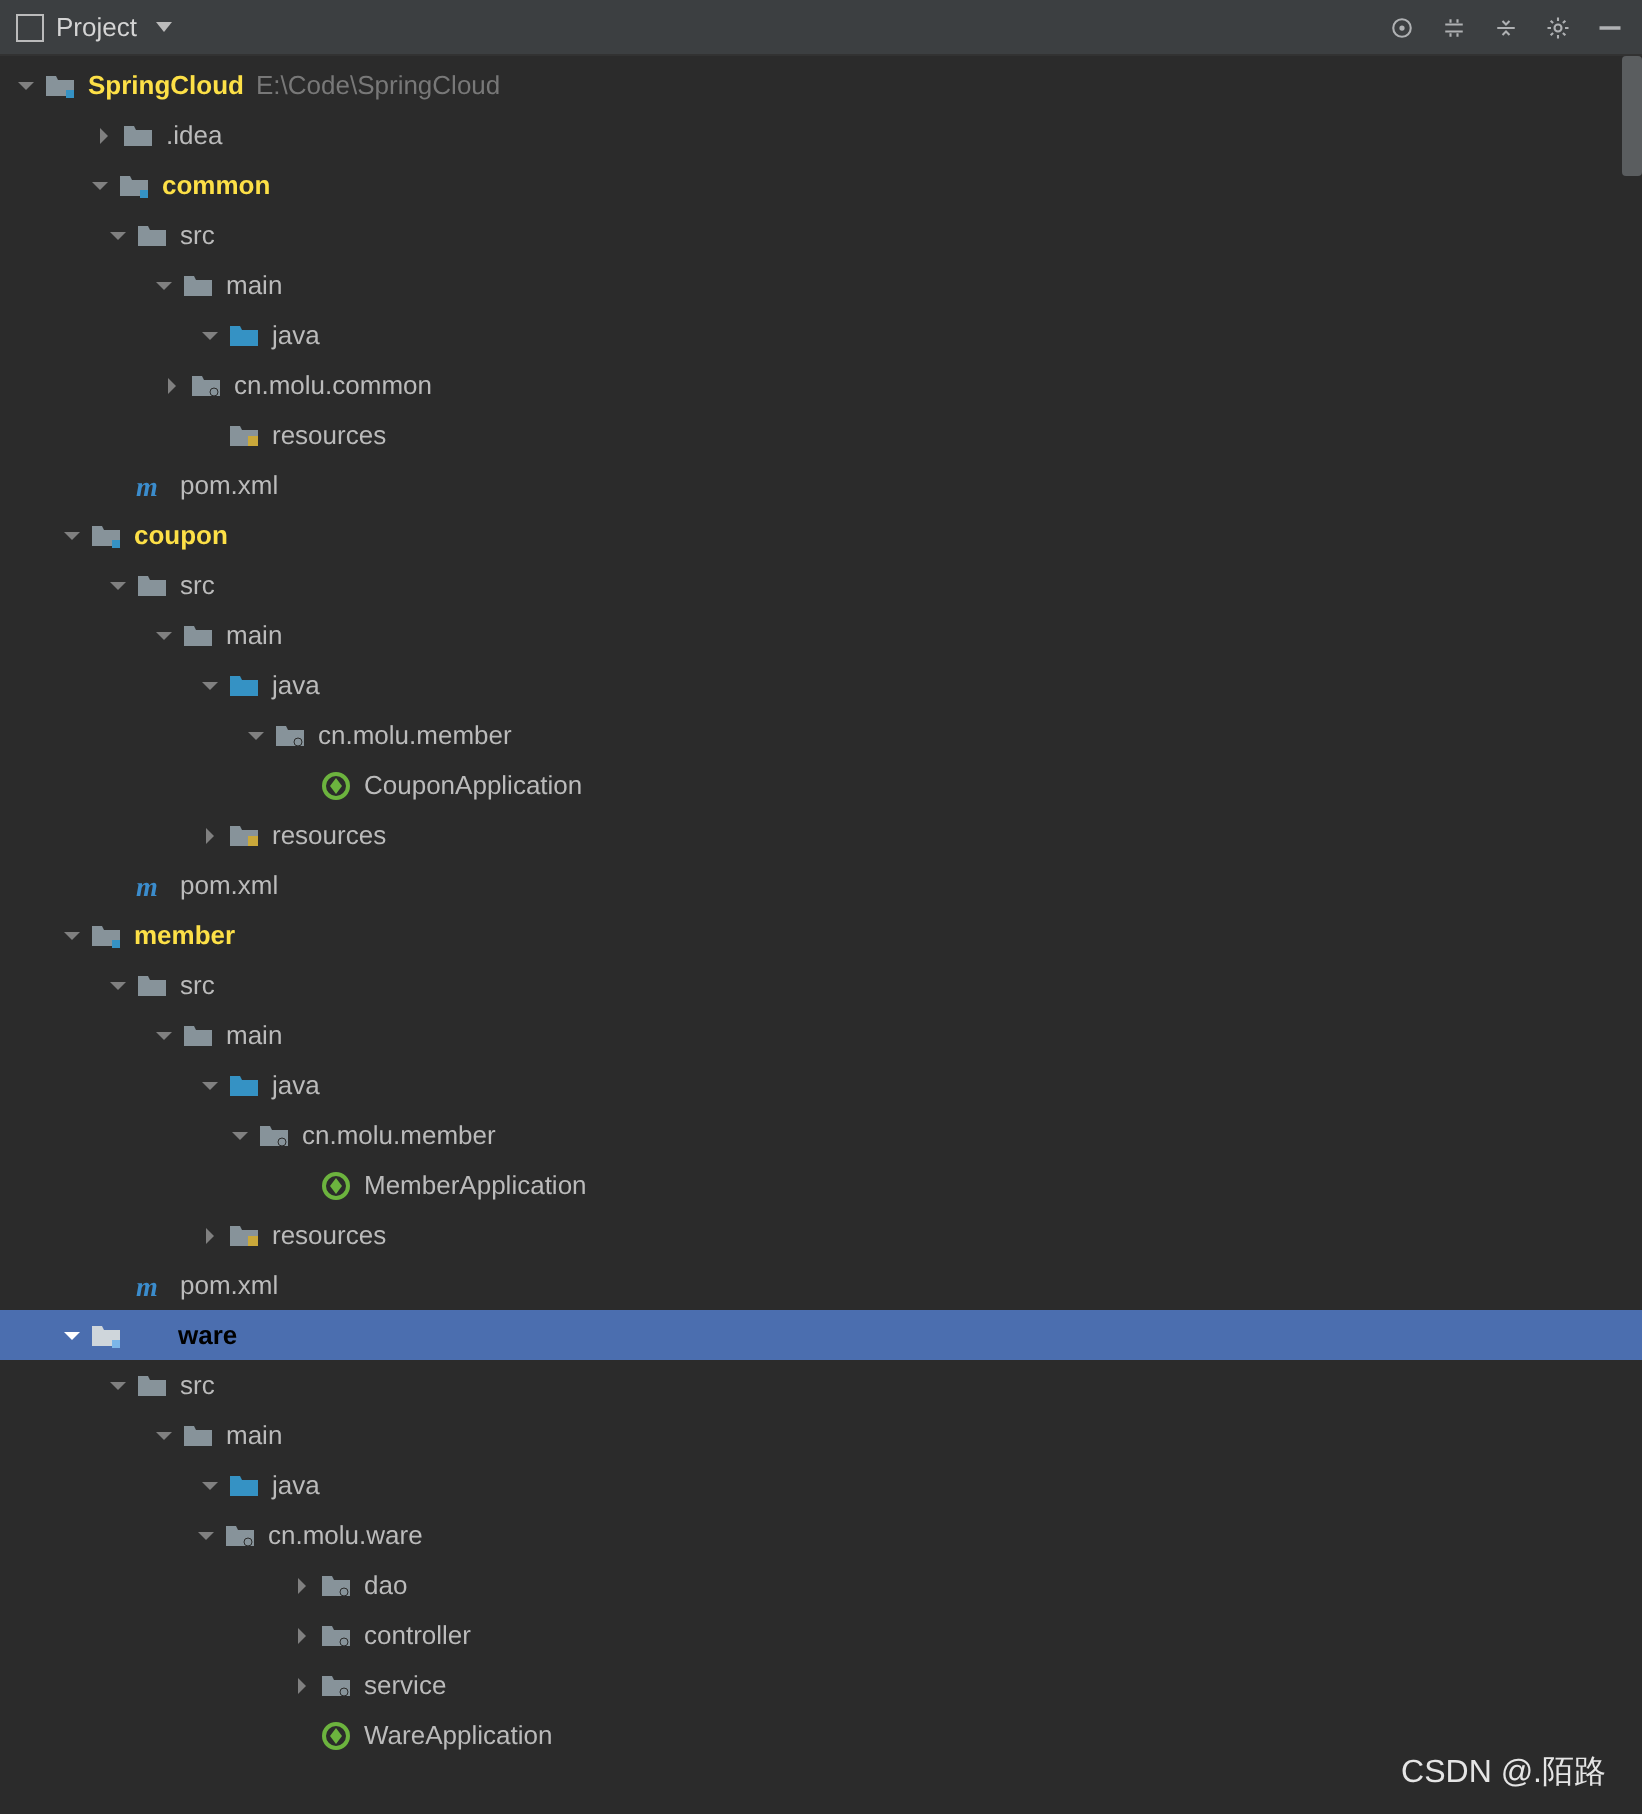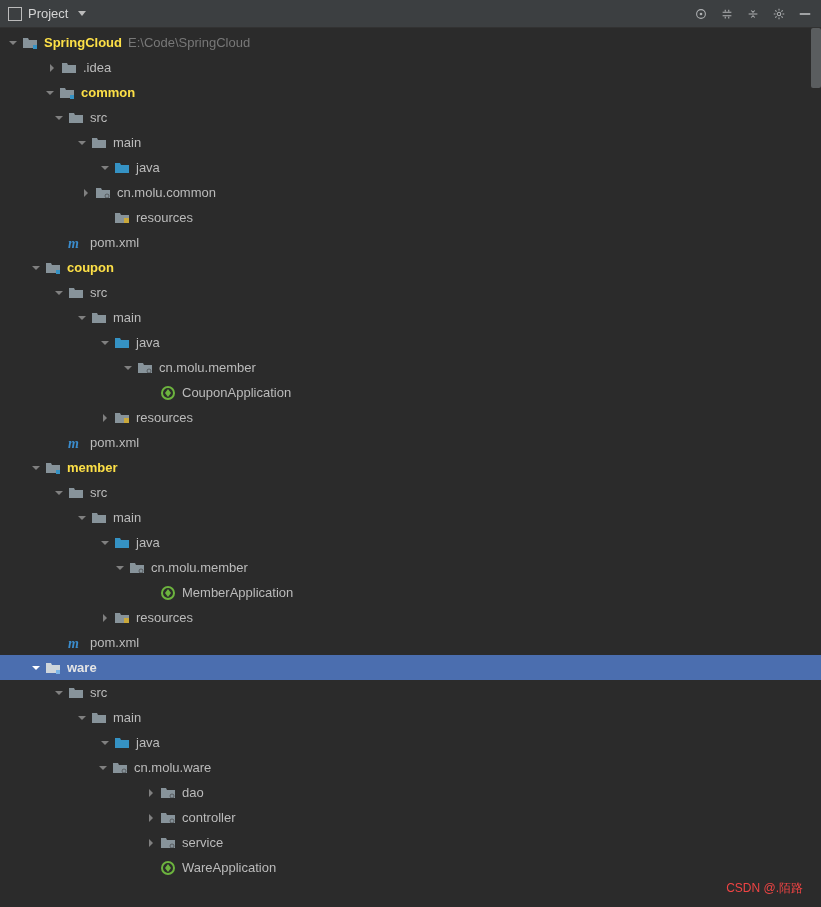--- a/index.html
+++ b/index.html
@@ -57,21 +57,21 @@
       height: 25px;
       display: flex;
       align-items: center;
       white-space: nowrap;
       cursor: pointer;
     }
     .tree-row.selected {
       background: #4b6eaf;
       color: #ffffff;
     }
-    .tree-row.selected .node-label { color: #e5e5e5; }
+    .tree-row.selected .node-label { color: #000000; margin-left: 22px; }
     .chevron {
       width: 14px;
       display: inline-flex;
       justify-content: center;
       align-items: center;
       margin-right: 2px;
       color: #808080;
     }
     .chevron svg { width: 8px; height: 8px; }
     .node-icon {
@@ -98,22 +98,22 @@
       top: 28px;
       width: 10px;
       height: 60px;
       background: #5a5d5f;
       border-radius: 2px;
     }
     .watermark {
       position: absolute;
       right: 18px;
       bottom: 10px;
-      color: #ef4444;
-      font-size: 12px;
+      color: #e5e5e5;
+      font-size: 16px;
     }
     
     .gear { stroke: #afb1b3; fill: none; stroke-width: 1.2; }
     .minimize-line { stroke: #afb1b3; stroke-width: 2; }
   </style>
 </head>
 <body>
 
 <div class="toolbar">
   <div class="toolbar-left">

